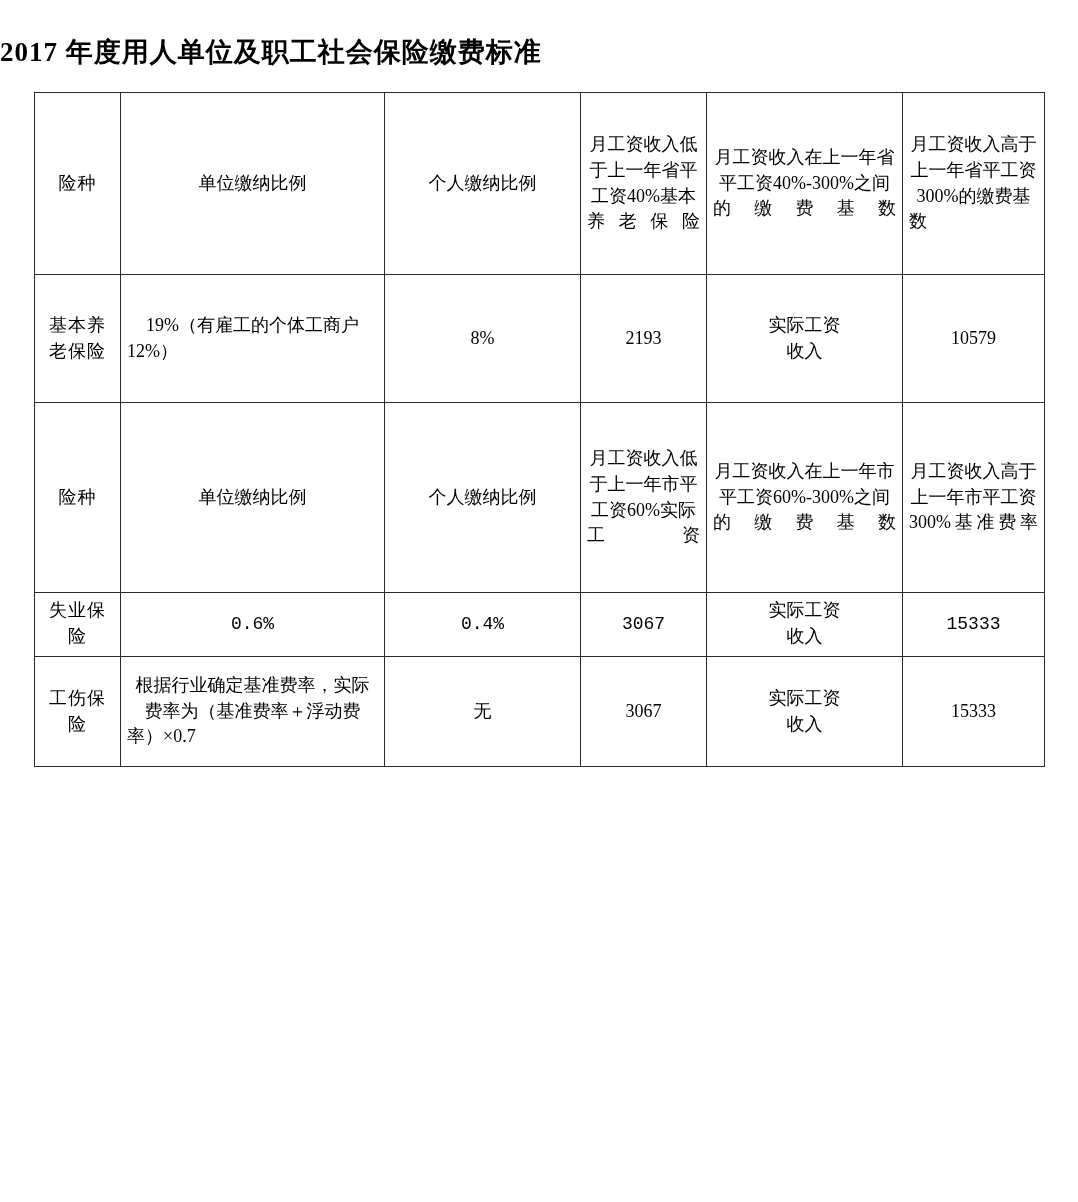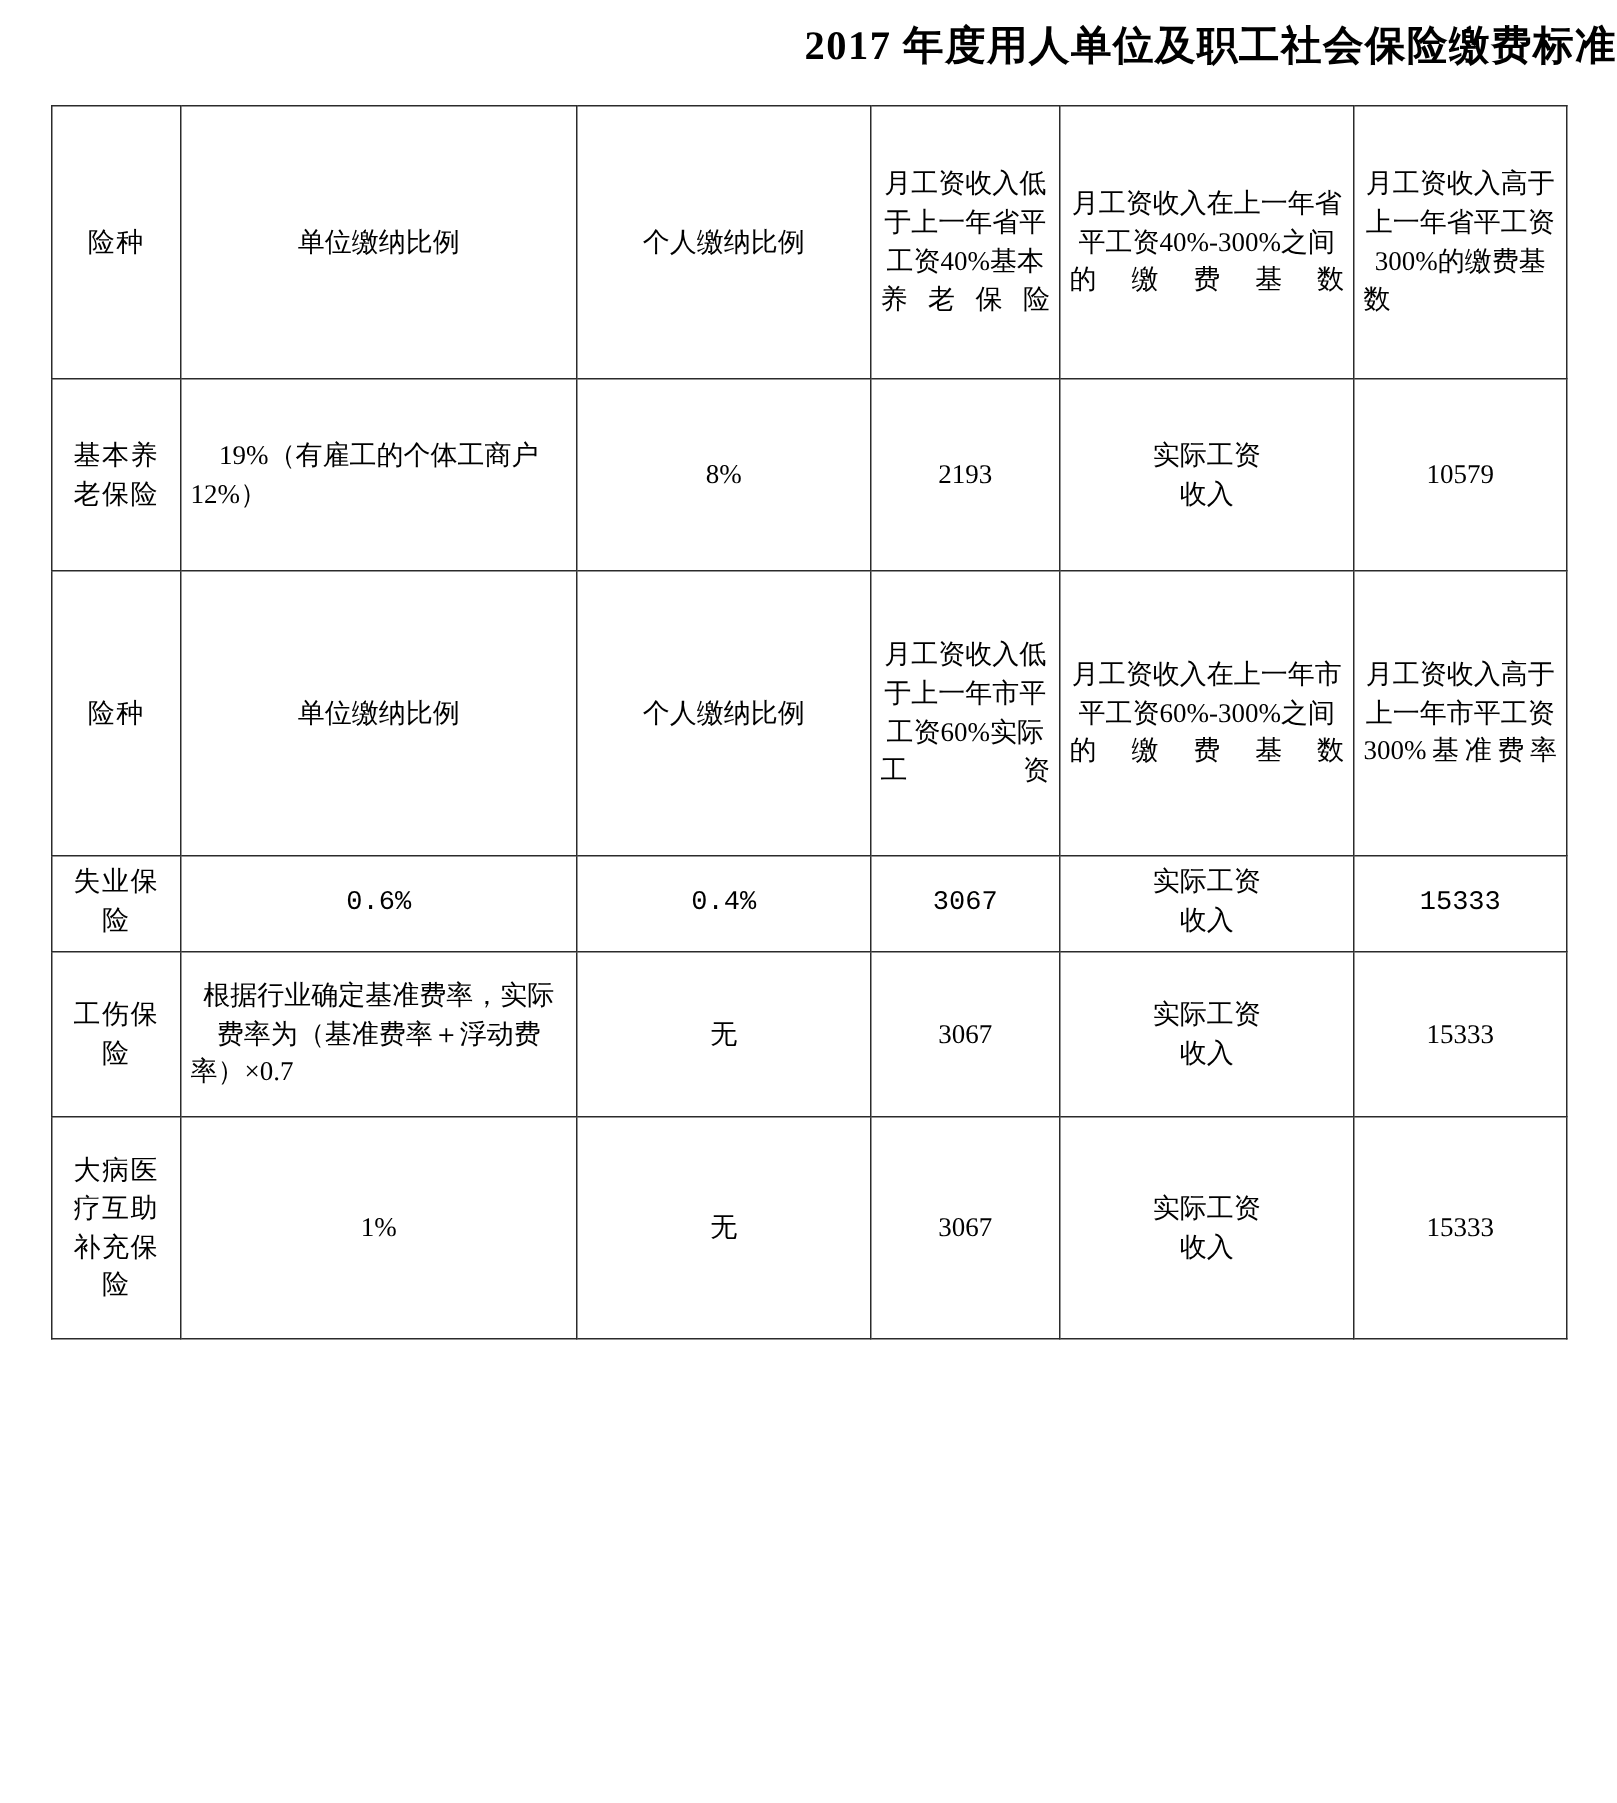--- a/index.html
+++ b/index.html
@@ -14,25 +14,25 @@
     color: #111111;
     overflow: hidden;
   }
   .page {
     position: relative;
     width: 1078px;
     height: 1202px;
     box-sizing: border-box;
   }
   .doc-title {
-    text-align: right;
+    text-align: left;
     font-size: 27px;
     font-weight: bold;
     letter-spacing: 1px;
-    padding-top: 12px;
+    padding-top: 34px;
     padding-bottom: 22px;
     font-family: "Liberation Serif", "DejaVu Serif", serif;
     color: #000;
   }
   .table-wrap {
     padding: 0 34px 0 34px;
   }
   table.sheet {
     border-collapse: collapse;
     width: 1010px;
@@ -170,28 +170,17 @@
           <td class="num">无</td>
           <td class="num">3067</td>
           <td class="big">
             <span class="two-line">实际工资</span>
             <span class="two-line">收入</span>
           </td>
           <td class="num">15333</td>
         </tr>
 
 
-        <tr class="row-h-serious">
-          <td class="kind">大病医疗互助补充保险</td>
-          <td class="num">1%</td>
-          <td class="num">无</td>
-          <td class="num">3067</td>
-          <td class="big">
-            <span class="two-line">实际工资</span>
-            <span class="two-line">收入</span>
-          </td>
-          <td class="num">15333</td>
-        </tr>
 
       </tbody>
     </table>
   </div>
 </div>
 
 </body></html>

